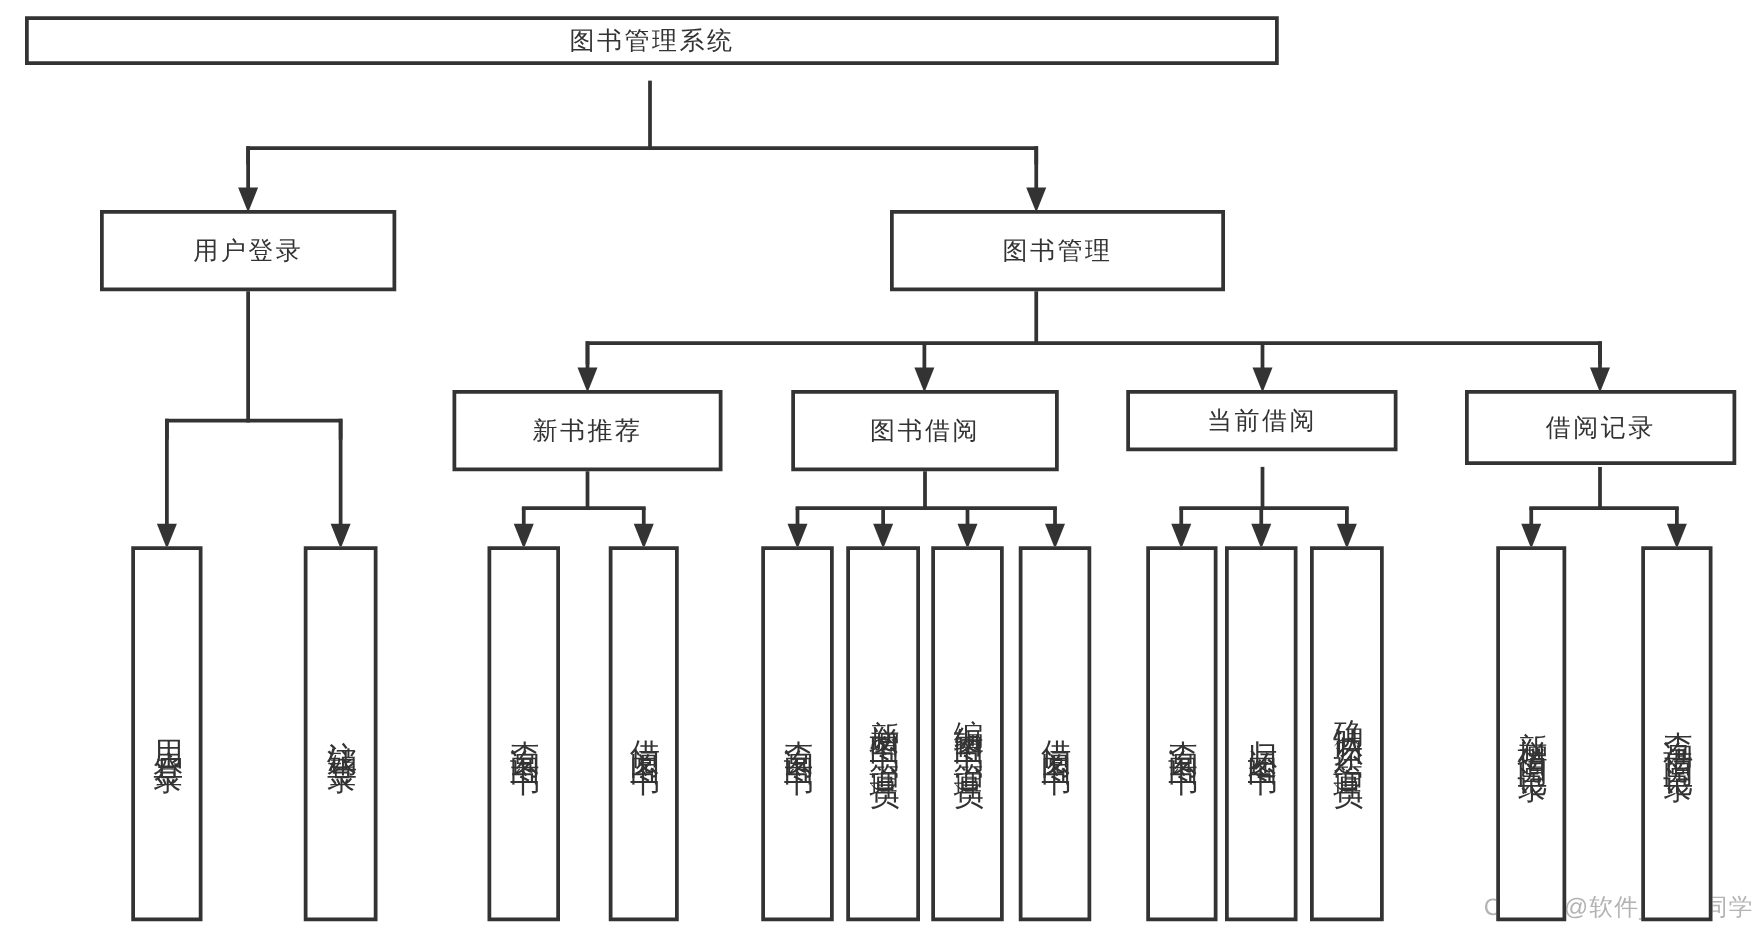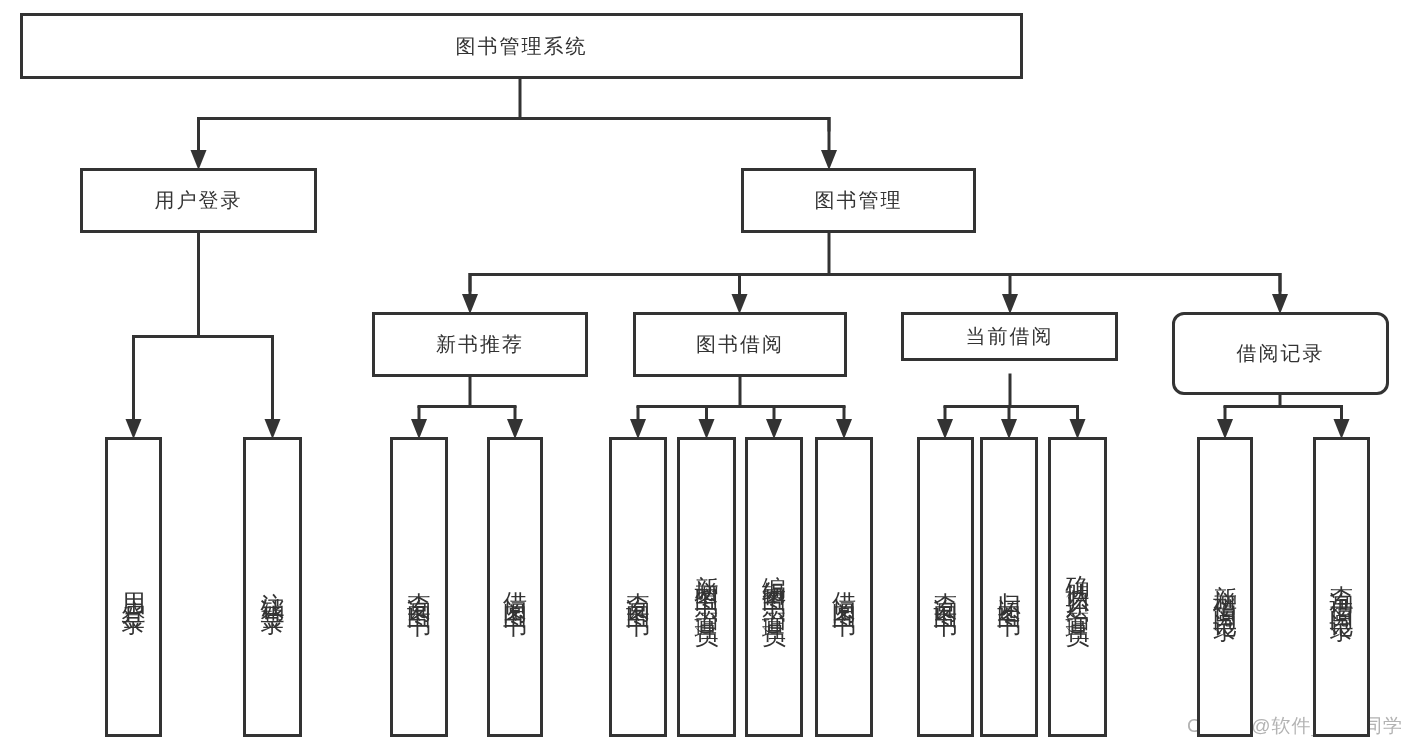--- a/index.html
+++ b/index.html
@@ -101,27 +101,27 @@
       <path d="M1009 406 V427" fill="none" stroke="#333333" stroke-width="3"></path>
       <polygon points="1001,419 1017,419 1009,439" fill="#333333"></polygon>
       <path d="M1077.5 406 V427" fill="none" stroke="#333333" stroke-width="3"></path>
       <polygon points="1069.5,419 1085.5,419 1077.5,439" fill="#333333"></polygon>
       <path d="M1225 406 V427" fill="none" stroke="#333333" stroke-width="3"></path>
       <polygon points="1217,419 1233,419 1225,439" fill="#333333"></polygon>
       <path d="M1341.5 406 V427" fill="none" stroke="#333333" stroke-width="3"></path>
       <polygon points="1333.5,419 1349.5,419 1341.5,439" fill="#333333"></polygon>
     </svg>
   <span class="watermark">CSDN @软件_小贺同学</span>
-<div class="node h" style="left: 20px; top: 13px; width: 1003px; height: 66px; text-align: right;">图书管理系统</div>
+<div class="node h" style="left: 20px; top: 13px; width: 1003px; height: 39px; text-align: right;">图书管理系统</div>
     <div class="node h" style="left: 80px; top: 168px; width: 237px; height: 65px;">用户登录</div>
-    <div class="node h" style="left: 712px; top: 168px; width: 235px; height: 65px; margin-left: 29px;">图书管理</div>
-    <div class="node h" style="left: 372px; top: 312px; width: 216px; height: 65px;">新书推荐</div>
+    <div class="node h" style="left: 712px; top: 168px; width: 268px; height: 65px;">图书管理</div>
+    <div class="node h" style="left: 362px; top: 312px; width: 216px; height: 65px;">新书推荐</div>
     <div class="node h" style="left: 633px; top: 312px; width: 214px; height: 65px; text-align: right;">图书借阅</div>
     <div class="node h" style="left: 901px; top: 312px; width: 217px; height: 49px;">当前借阅</div>
-    <div class="node h" style="left: 1172px; top: 312px; width: 217px; height: 83px; border-radius: 12px;">借阅记录</div>
+    <div class="node h" style="left: 1172px; top: 312px; width: 217px; height: 60px;">借阅记录</div>
     <div class="node v" style="left: 105px; top: 437px; width: 57px; height: 300px;">用户登录</div>
     <div class="node v" style="left: 243px; top: 437px; width: 59px; height: 300px;">注销登录</div>
     <div class="node v" style="left: 390px; top: 437px; width: 58px; height: 300px;">查询图书</div>
     <div class="node v" style="left: 487px; top: 437px; width: 56px; height: 300px;">借阅图书</div>
     <div class="node v" style="left: 609px; top: 437px; width: 58px; height: 300px;">查询图书</div>
     <div class="node v" style="left: 677px; top: 437px; width: 59px; height: 300px;">新增图书（管理员）</div>
     <div class="node v" style="left: 745px; top: 437px; width: 58px; height: 300px;">编辑图书（管理员）</div>
     <div class="node v" style="left: 815px; top: 437px; width: 58px; height: 300px;">借阅图书</div>
     <div class="node v" style="left: 917px; top: 437px; width: 57px; height: 300px;">查询图书</div>
     <div class="node v" style="left: 980px; top: 437px; width: 58px; height: 300px;">归还图书</div>

